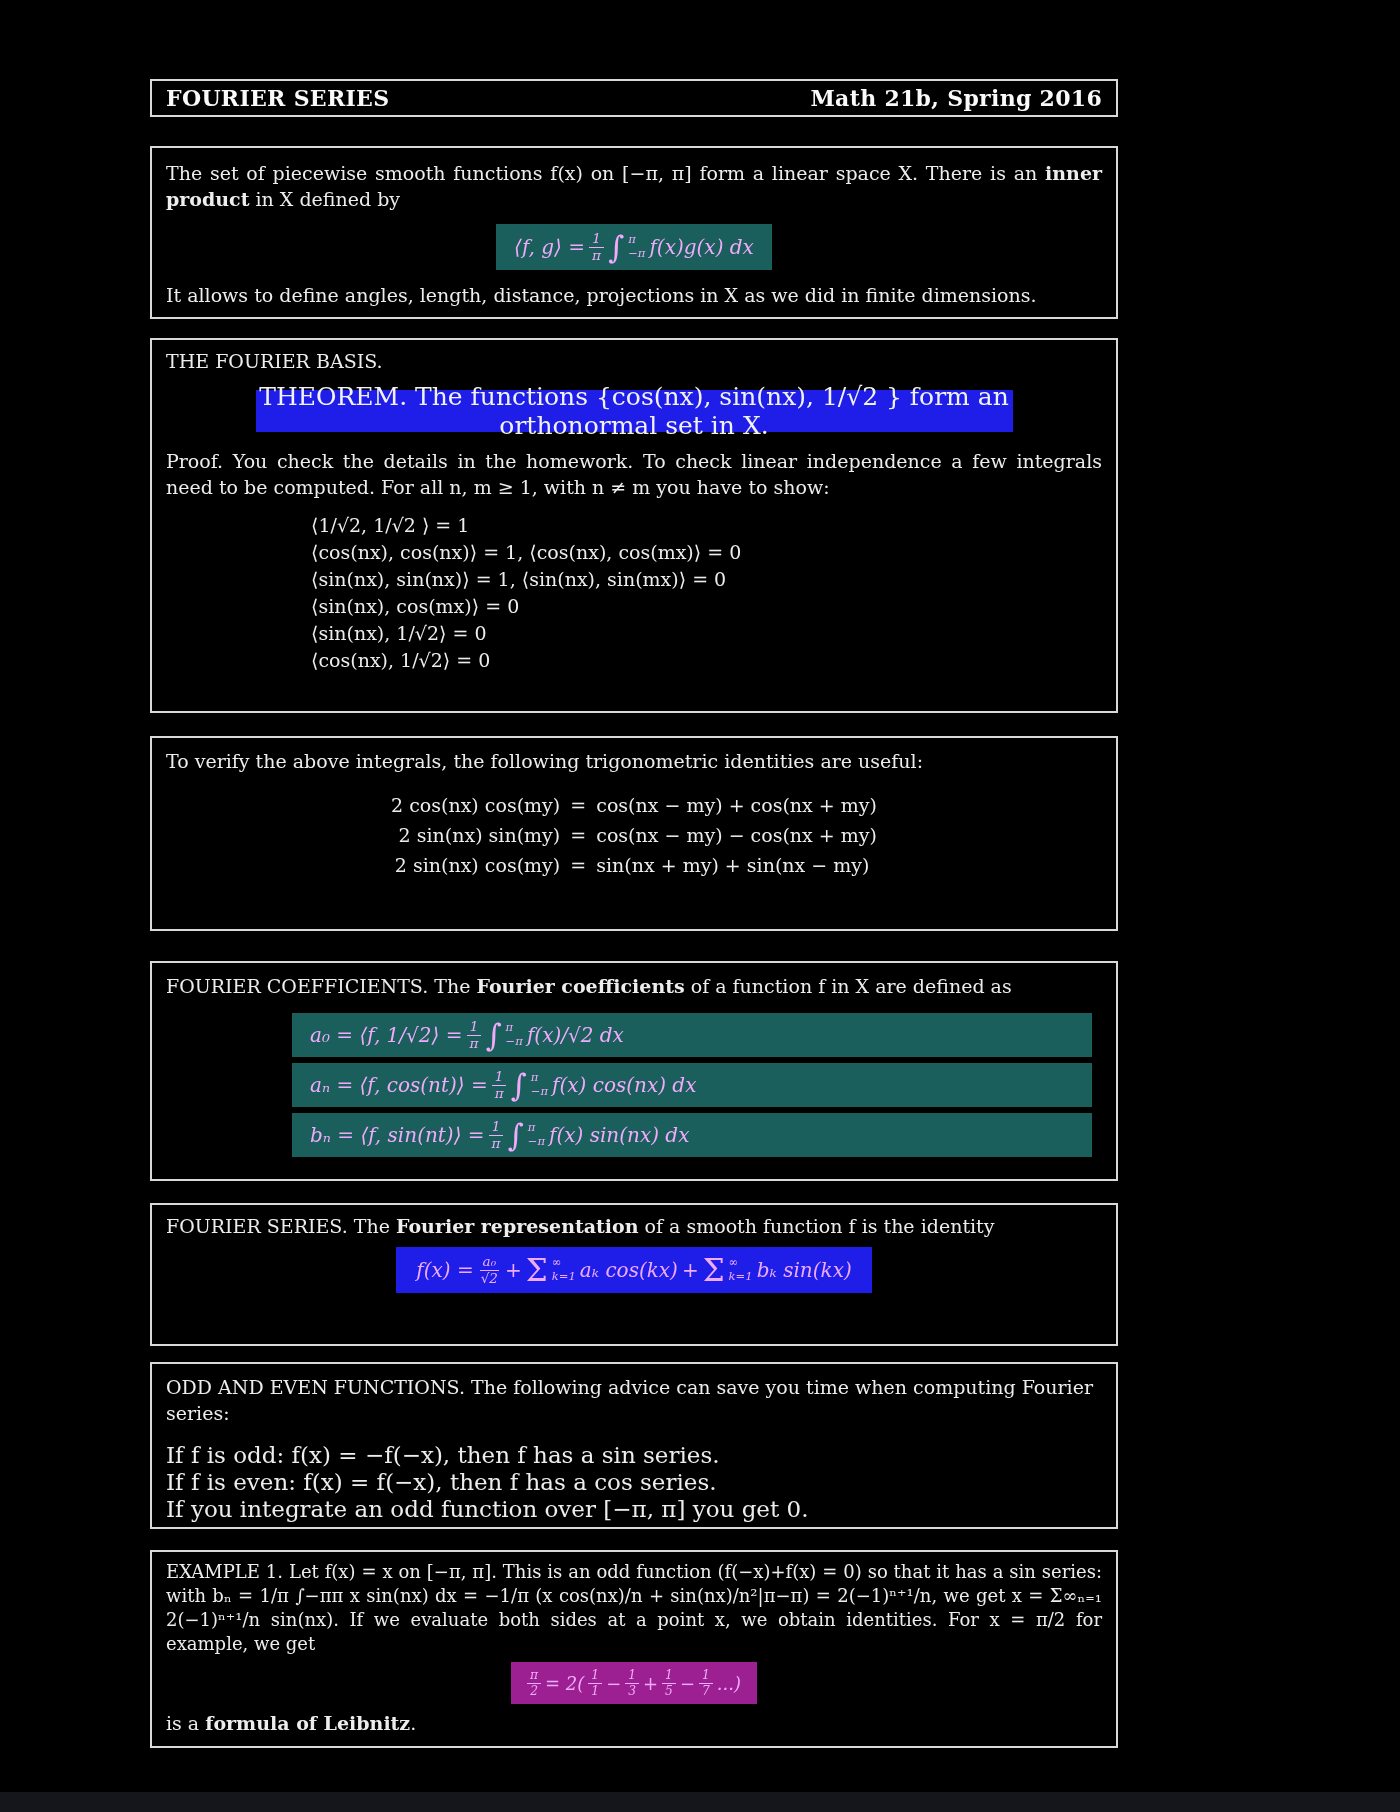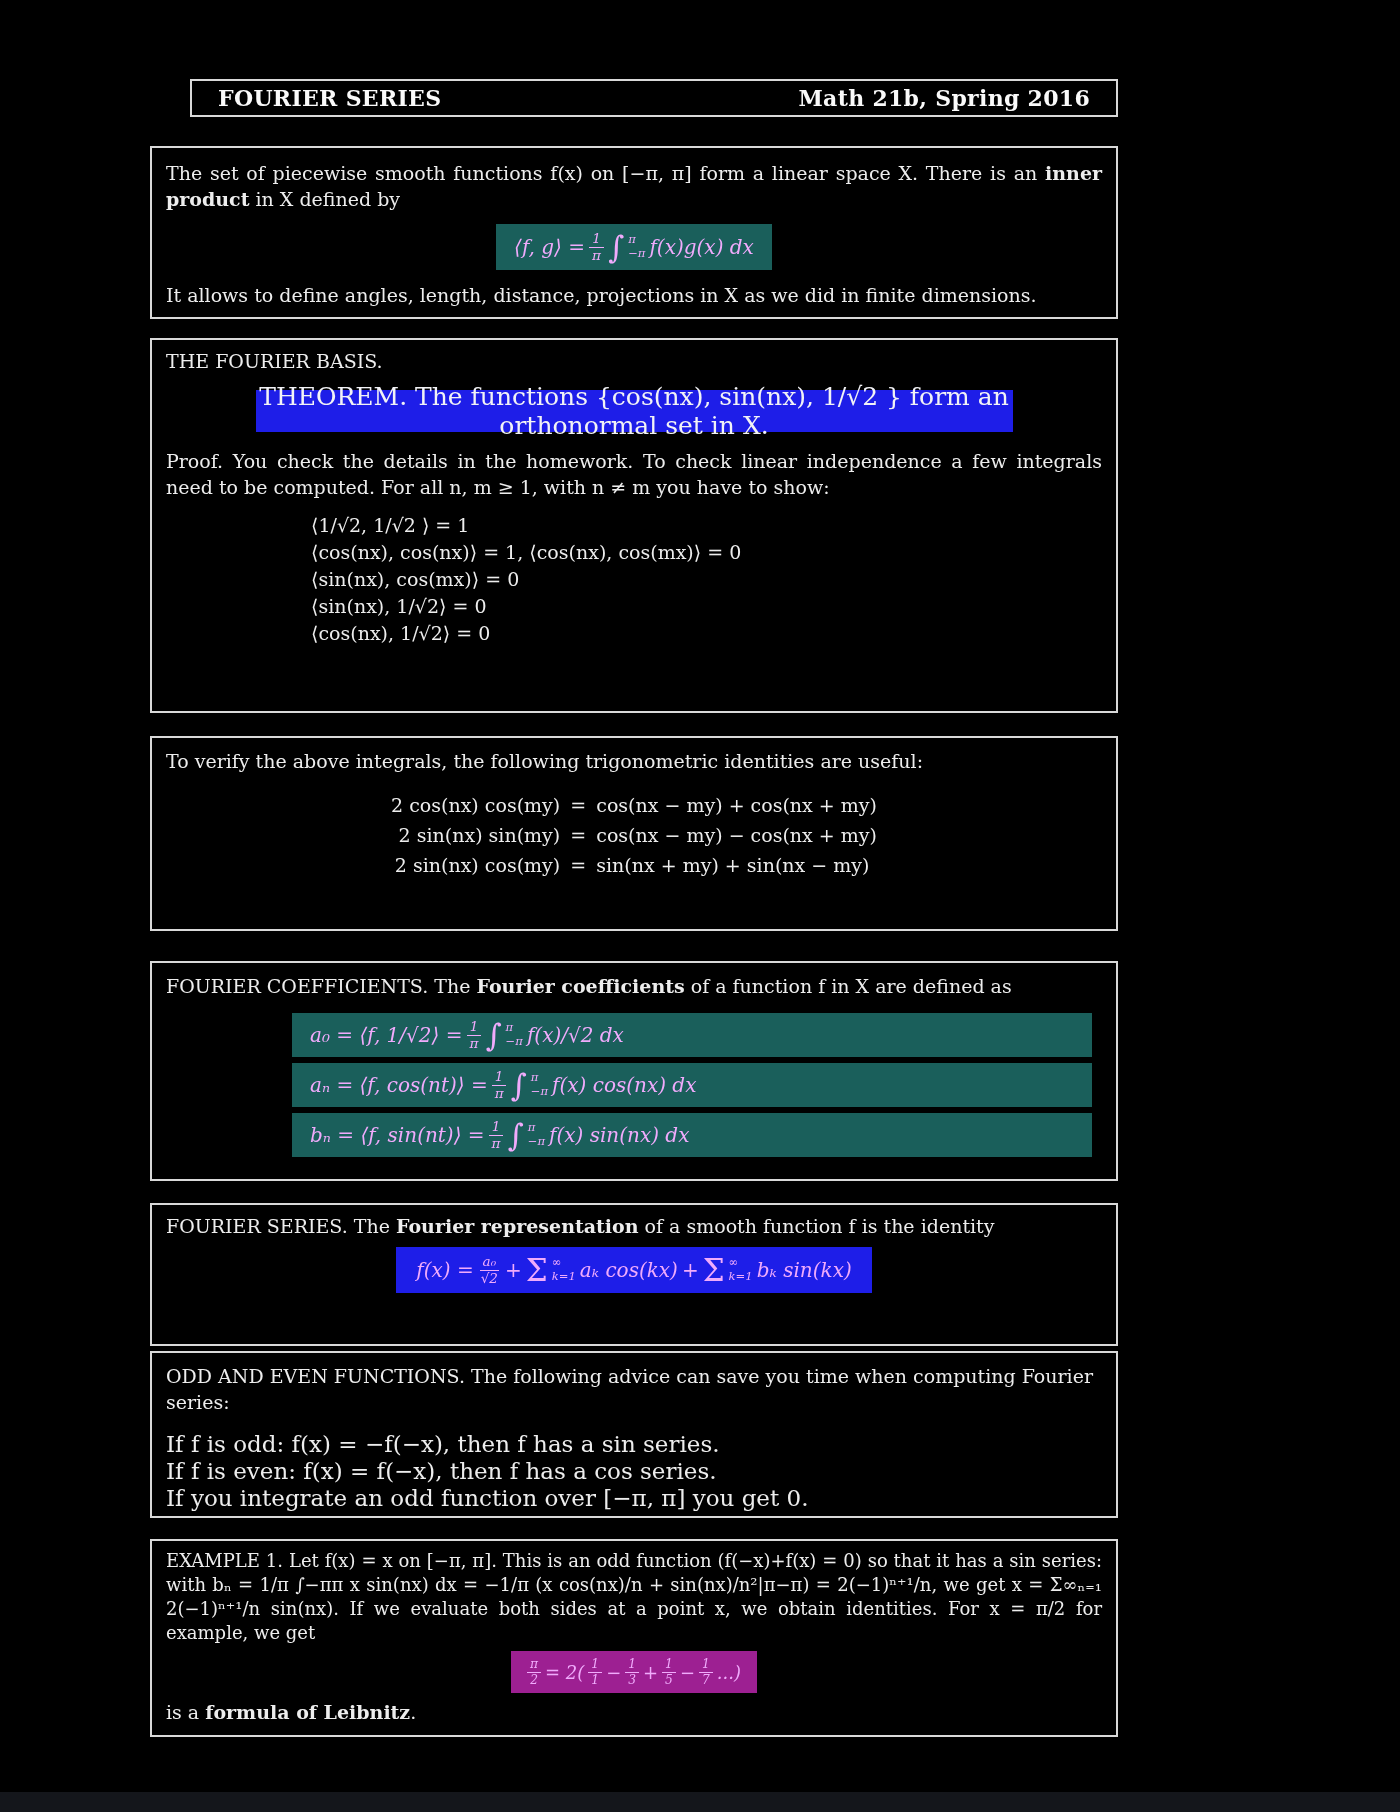--- a/index.html
+++ b/index.html
@@ -2,21 +2,21 @@
 <html><head>
 <meta charset="utf-8">
 <style>
   html,body{margin:0;padding:0;}
   body{
     width:1400px;height:1812px;position:relative;background:#000;
     font-family:"DejaVu Serif","DejaVu Sans",serif;color:#ededed;overflow:hidden;
   }
   .content{position:absolute;left:150px;top:0;width:968px;}
   .box{border:2px solid #d9d9d9;background:#000;box-sizing:border-box;overflow:hidden;}
-  .header-box{margin-top:79px;height:38px;display:flex;justify-content:space-between;align-items:center;padding:0 26px;margin-left:40px;}
+  .header-box{margin-top:79px;height:38px;display:flex;justify-content:space-between;align-items:center;padding:0 14px;}
   .h-text{font-weight:bold;font-size:22px;color:#fafafa;letter-spacing:.3px;}
   p{margin:0;}
   .just{text-align:justify;font-size:19px;line-height:26px;}
   .b{font-weight:bold;}
   .caps-title{font-size:19px;line-height:26px;}
   .center-row{text-align:center;}
   
   .hl{display:inline-flex;align-items:center;box-sizing:border-box;color:#f0abfc;}
   .teal{background:#1a5f5b;}
   .blue{background:#1e1ee8;}
@@ -48,21 +48,21 @@
   
   #box4{margin-top:30px;height:220px;padding:10px 14px;}
   #box4 .bars{margin-top:14px;margin-left:126px;}
   #box4 .hl{display:flex;width:800px;height:44px;padding:0 16px;margin-bottom:6px;}
   
   #box5{margin-top:22px;height:143px;padding:8px 14px;}
   #box5 .center-row{margin-top:8px;}
   #box5 .hl{padding:4px 18px;min-height:46px;}
   #box5 .note{margin-top:8px;font-size:16.5px;line-height:24px;white-space:nowrap;}
   
-  #box6{margin-top:5px;height:167px;padding:10px 14px;}
+  #box6{margin-top:16px;height:167px;padding:10px 14px;}
   #box6 .advice{margin-top:16px;font-size:23px;line-height:27px;}
   
   #box7{margin-top:21px;height:198px;padding:8px 14px;}
   #box7 .para{font-size:18px;line-height:24px;text-align:justify;}
   #box7 .center-row{margin-top:6px;}
   #box7 .hl{padding:3px 14px;min-height:42px;font-size:18px;}
   #box7 .tail{margin-top:6px;font-size:19px;line-height:26px;}
   .bottom-strip{position:absolute;left:0;bottom:0;width:1400px;height:20px;background:#14161b;}
 </style>
 </head>
@@ -99,20 +99,21 @@
     <p class="caps-title">THE FOURIER BASIS.</p>
     <div class="theorem-wrap">
       <div class="theorem blue">
           <span>THEOREM. The functions {cos(nx), sin(nx), 1/√2 } form an orthonormal set in X.</span>
         </div>
     </div>
     <p class="just proof">Proof.  You check the details in the homework.  To check linear independence a few integrals need to be computed.  For all n, m ≥ 1, with n ≠ m you have to show:</p>
     <div class="rel-list">
       <div>⟨1/√2, 1/√2 ⟩ = 1</div>
       <div>⟨cos(nx), cos(nx)⟩ = 1, ⟨cos(nx), cos(mx)⟩ = 0</div>
+      <div>⟨sin(nx), sin(nx)⟩ = 1, ⟨sin(nx), sin(mx)⟩ = 0</div>
       <div>⟨sin(nx), cos(mx)⟩ = 0</div>
       <div>⟨sin(nx), 1/√2⟩ = 0</div>
       <div>⟨cos(nx), 1/√2⟩ = 0</div>
     </div>
   </div>
 
   <div class="box" id="box3">
     <p class="caps-title">To verify the above integrals, the following trigonometric identities are useful:</p>
     <div class="id-grid">
       <span class="id-lhs">2 cos(nx) cos(my)</span>

